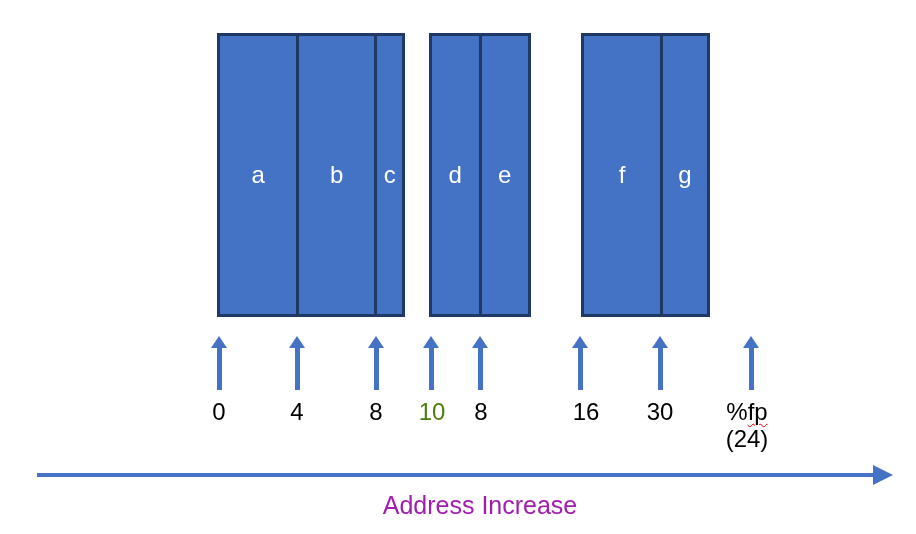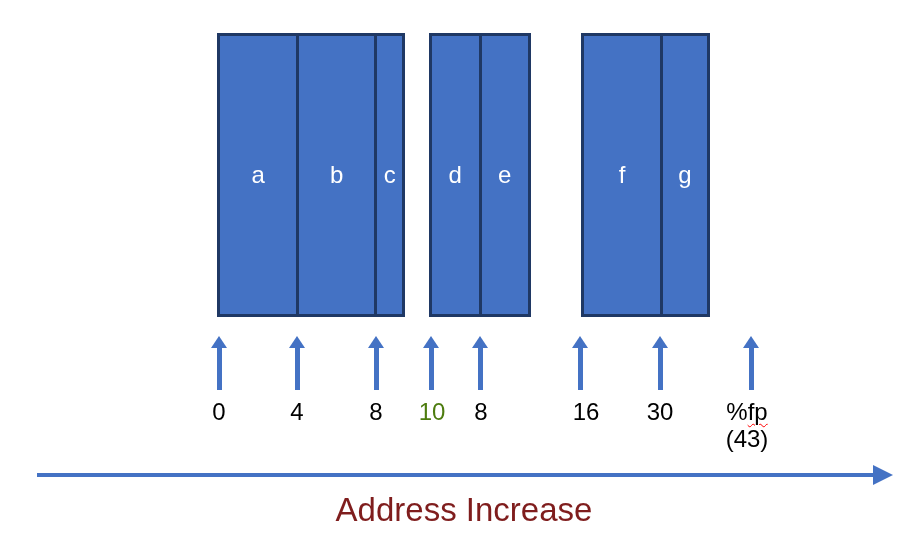--- a/index.html
+++ b/index.html
@@ -53,22 +53,22 @@
   }
 
   
   .axis-shaft { position:absolute; left:37px; top:473px; width:838px; height:4px; background:#4472C4; }
   .axis-head {
     position:absolute; left:873px; top:465px; width:0; height:0;
     border-top:10px solid transparent; border-bottom:10px solid transparent;
     border-left:20px solid #4472C4;
   }
   .axis-label {
-    position:absolute; left:464px; top:491px; transform:translateX(-50%);
-    font-size:33px; color:#7f1d1d; white-space:nowrap;
+    position:absolute; left:480px; top:491px; transform:translateX(-50%);
+    font-size:25px; color:#a21caf; white-space:nowrap;
   }
 </style>
 </head>
 <body>
 
 <div class="canvas">
 
   <div class="group group-1">
     <div class="cell w-a">a</div>
     <div class="cell w-b">b</div>
@@ -120,20 +120,20 @@
 
   <div class="addr ax0">0</div>
   <div class="addr ax1">4</div>
   <div class="addr ax2">8</div>
   <div class="addr ax3">10</div>
   <div class="addr ax4">8</div>
   <div class="addr ax5">16</div>
   <div class="addr ax6">30</div>
   <div class="addr ax7">
     <div><span>%</span><span class="misspelled">fp</span></div>
-    <div>(43)</div>
+    <div>(24)</div>
   </div>
 
   <div class="axis-shaft"></div>
   <div class="axis-head"></div>
   <div class="axis-label">Address Increase</div>
 
 </div>
 
 </body></html>

